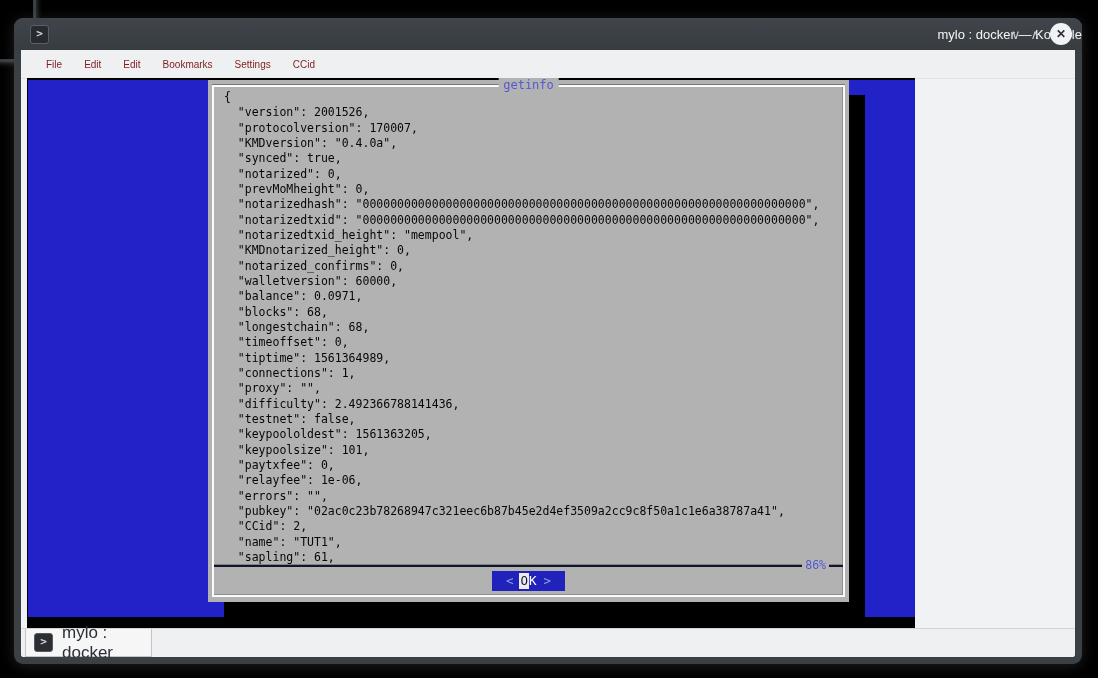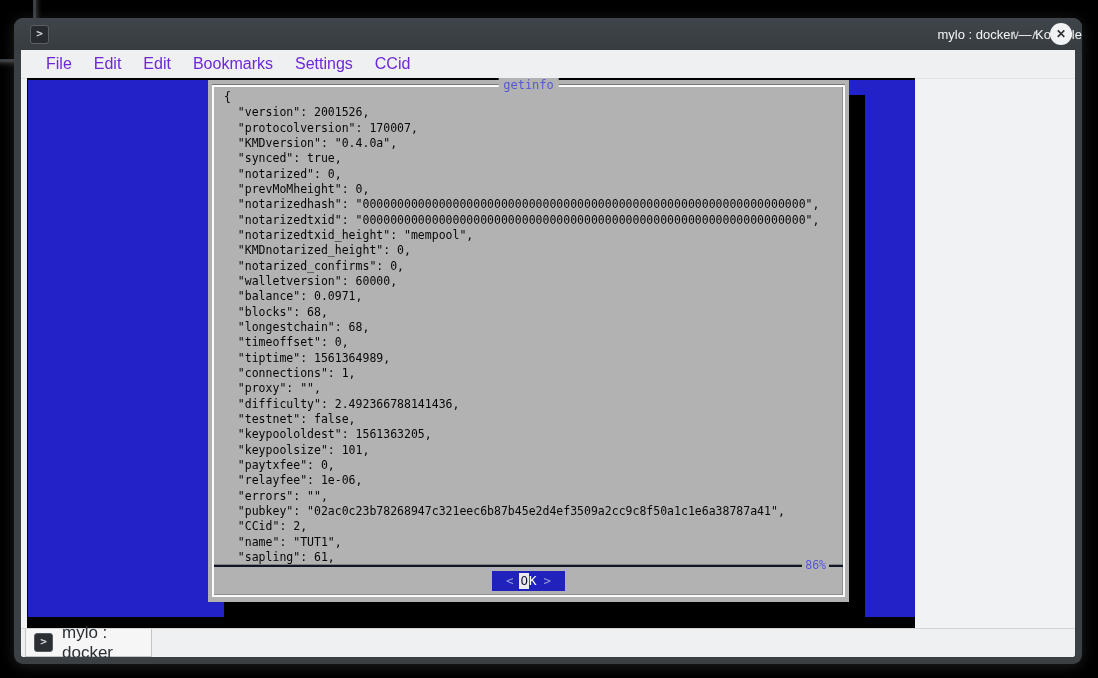--- a/index.html
+++ b/index.html
@@ -18,21 +18,21 @@
             text-align:center;}
   .win-title{position:absolute;left:0;right:0;text-align:right;font-size:13px;color:#f4f5f6;}
   .win-btns{position:absolute;right:10px;top:0;height:32px;display:flex;align-items:center;gap:10px;}
   .chev{color:#c6cacd;font-size:13px;line-height:13px;cursor:default;}
   .close-btn{width:22px;height:22px;border-radius:50%;background:#f1f2f3;color:#2e3237;
              font-size:12px;line-height:22px;text-align:center;font-weight:bold;}
   .window-body{position:absolute;left:7px;right:7px;top:32px;bottom:7px;background:#f1f2f3;
                border-radius:0 0 3px 3px;overflow:hidden;}
   .menubar{position:absolute;left:0;top:0;right:0;height:28px;background:#eff0f1;display:flex;
            align-items:center;padding-left:14px;gap:0;border-bottom:1px solid #e3e4e5;}
-  .menu-item{font-size:16px;color:#6d28d9;padding:4px 11px;cursor:default;}
+  .menu-item{font-size:10px;color:#7f1d1d;padding:4px 11px;cursor:default;}
   
   .terminal{position:absolute;left:6px;top:28px;width:888px;height:550px;background:#000;overflow:hidden;}
   .screen{position:absolute;left:1px;top:2px;width:1025px;height:537px;background:var(--screen-blue,#2122c8);}
   .dialog-shadow{position:absolute;left:196px;top:15px;width:641px;height:522px;background:#000;}
   .dialog{position:absolute;left:180px;top:0;width:641px;height:522px;background:var(--dialog-grey,#b2b2b2);}
   .dialog-frame{position:absolute;left:4px;right:4px;top:5px;bottom:5px;border:2px solid #fbfbfb;
                 box-shadow:-1px -1px 0 #8d8d8d inset, 0 -1px 0 #777;display:flex;flex-direction:column;}
   .dialog-title{position:absolute;left:50%;top:-10px;transform:translateX(-50%);padding:0 5px;
                 background:var(--dialog-grey,#b2b2b2);color:var(--dialog-accent,#5558d6);
                 font:12px/16px "DejaVu Sans Mono",monospace;}

